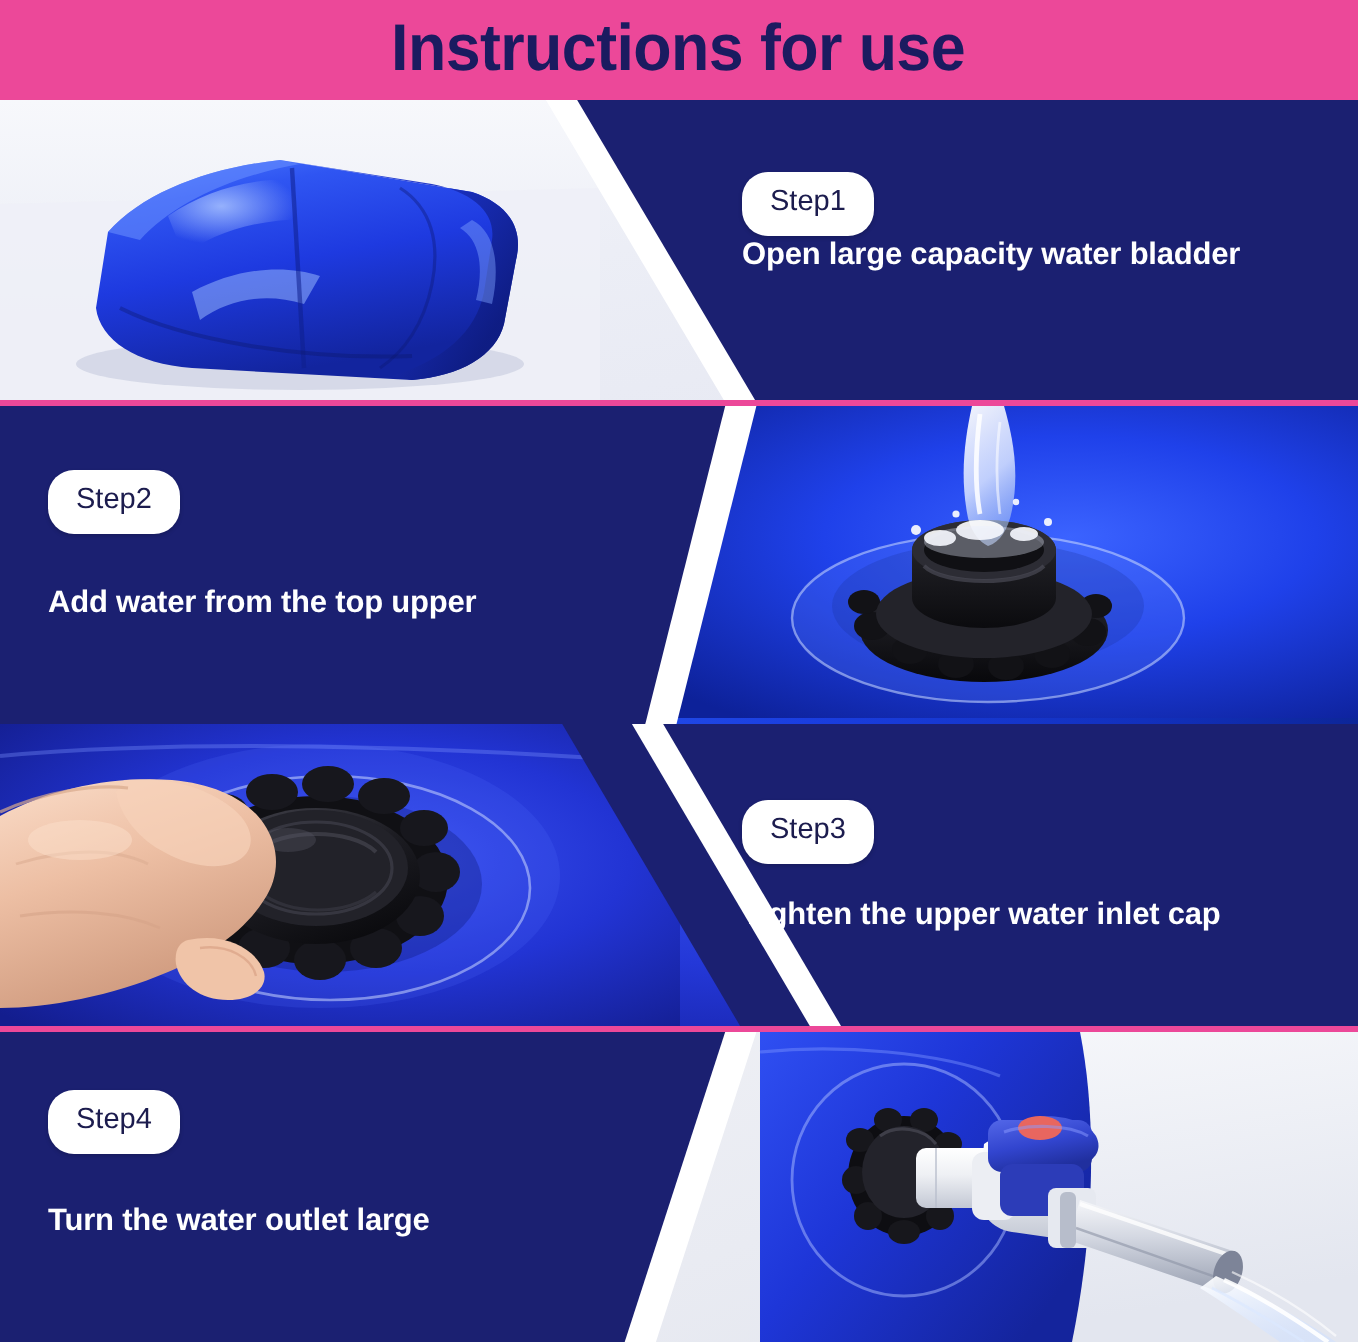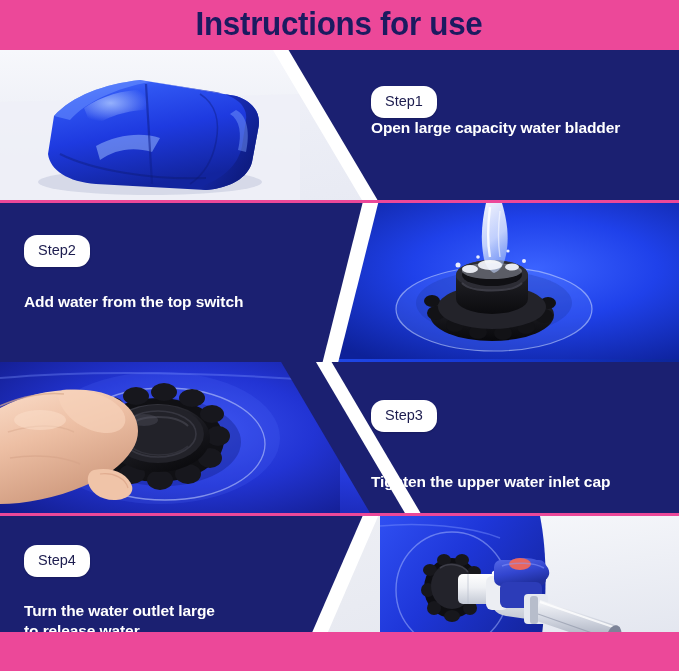--- a/index.html
+++ b/index.html
@@ -20,21 +20,21 @@
     font-size:33px; font-weight:bold; color:#1b1b60;
     letter-spacing:-0.3px; transform:scaleX(.95); transform-origin:center;
     white-space:nowrap; line-height:1;
   }
 
   
   .row{ position:absolute; left:0; width:679px; overflow:hidden; }
   .row-1{ top:50px;  height:150px; }
   .row-2{ top:203px; height:200px; }
   .row-3{ top:362px; height:151px;padding-left:43px; }
-  .row-4{ top:516px; height:116px; }
+  .row-4{ top:516px; height:155px; }
 
   .half{ position:absolute; top:0; height:100%; }
 
   
   .photo{ left:0; width:100%; overflow:hidden; }
 
   
   .panel{
     left:0; top:0; width:679px; height:100%;
     background:#1b2071;
@@ -68,21 +68,21 @@
   }
   .caption{
     color:#ffffff; font-size:15.5px; font-weight:bold;
     line-height:1.35; letter-spacing:-0.1px;
   }
   .r1 .badge{ margin-top:36px; }
   .r1 .caption{ }
   .r2 .badge{ margin-top:32px; }
   .r2 .caption{ margin-top:25px; }
   .r3 .badge{ margin-top:38px; }
-  .r3 .caption{ margin-top:40px; }
+  .r3 .caption{ margin-top:16px; }
   .r4 .badge{ margin-top:29px; }
   .r4 .caption{ margin-top:24px; }
 
   
   .ph{ position:absolute; inset:0; }
 
   
   .ph1{ background:linear-gradient(170deg,#f4f5fa 0%,#eceef6 48%,#e6e8f2 100%); }
 
   
@@ -226,21 +226,21 @@
           <ellipse cx="492" cy="68" rx="30" ry="8" fill="#e8efff" opacity="0.35"></ellipse>
         </svg>
       </div>
     </div>
 
     <div class="half panel panel-left"></div>
     <div class="sep sep-left"></div>
 
     <div class="content content-left r2">
       <div class="badge">Step2</div>
-      <div class="caption">Add water from the top switch</div>
+      <div class="caption">Add water from the top upper</div>
     </div>
   </div>
 
   <div class="row row-3">
 
     <div class="half photo">
       <div class="ph ph3">
         <svg width="679" height="151" viewBox="0 0 679 151">
           <defs>
             <radialGradient id="sheet3" cx="0.55" cy="0.45" r="0.75">
@@ -402,18 +402,17 @@
       </div>
     </div>
 
     <div class="half panel panel-left"></div>
     <div class="sep sep-left"></div>
 
     <div class="content content-left r4">
       <div class="badge">Step4</div>
       <div class="caption">
         <div>Turn the water outlet large</div>
-        <div>to release water</div>
       </div>
     </div>
   </div>
 
 </div>
 
 </body></html>

